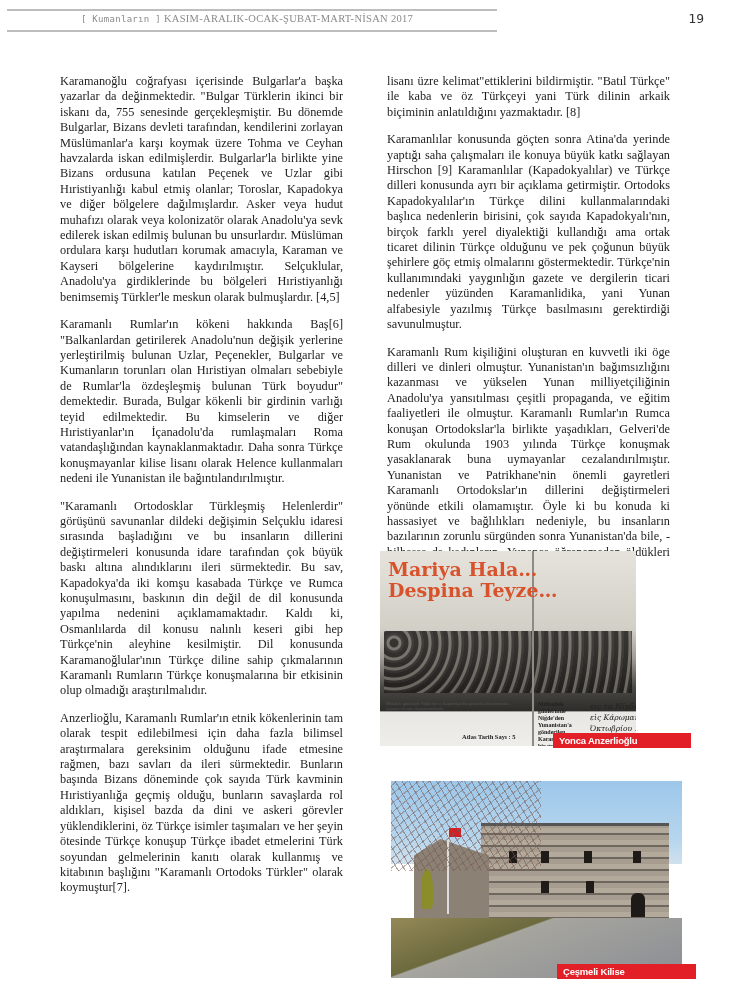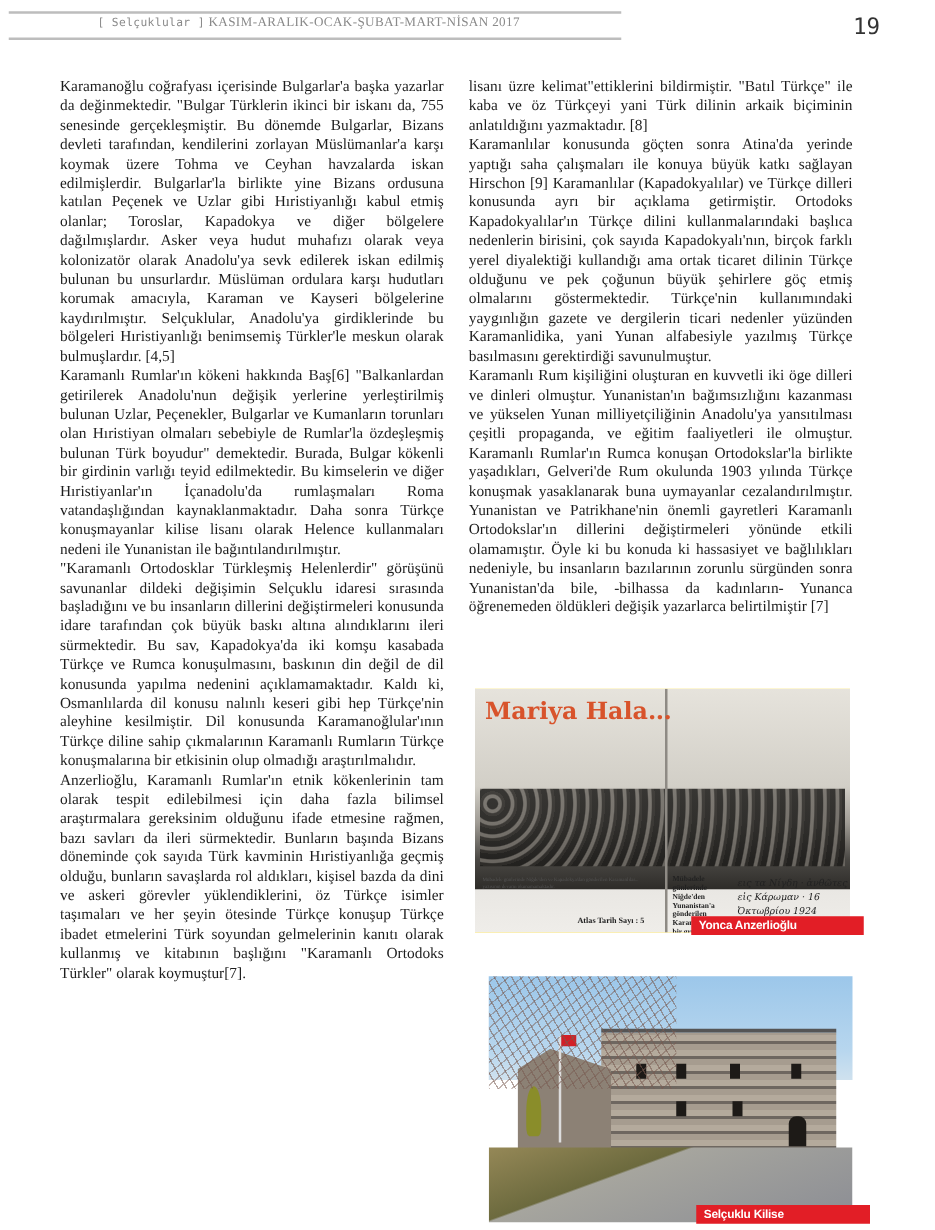--- a/index.html
+++ b/index.html
@@ -4,28 +4,28 @@
 <style>
   html, body { margin:0; padding:0; background:#ffffff; }
   body { width:748px; height:984px; position:relative; overflow:hidden; font-family:"Liberation Serif", serif; color:#1d1d1d; }
 
   .header-rule { position:absolute; left:7px; width:490px; height:2px; background:#bdbdbd; }
   .header-rule.top { top:9px; left:7px; width:490px; }
   .header-rule.bottom { top:30px; left:7px; width:490px; }
   .header { position:absolute; top:10px; left:7px; width:490px; height:20px; }
   .header-title { position:absolute; top:3px; left:0; width:480px; text-align:center; font-family:"Liberation Serif", serif; font-size:10.5px; color:#8a8a8a; letter-spacing:0.3px; }
   .header-title .brand { font-family:"DejaVu Sans Mono", monospace; font-size:9px; }
-  .page-number { position:absolute; top:1px; right:-207px; font-family:"DejaVu Sans Mono", monospace; font-size:18px; color:#333; }
+  .page-number { position:absolute; top:1px; right:-207px; font-family:"DejaVu Sans Mono", monospace; font-size:13px; color:#333; }
 
   .col { position:absolute; top:62px; width:307px; font-size:12.3px; line-height:15.4px; text-align:justify; }
   .col.left { left:48px; }
   .col.right { left:375px; }
-  .col p { margin:0; }
+  .col p { margin:12px; }
 
-  .clipping { position:absolute; left:380px; top:551px; width:300px; height:195px; background:#fde047; overflow:hidden; }
+  .clipping { position:absolute; left:380px; top:551px; width:256px; height:195px; background:#e5e5e5; overflow:hidden; }
   .clip-wall { position:absolute; inset:0; background:
       linear-gradient(180deg, #e6e3dc 0%, #d2cfc7 40%, #a09c95 55%, #4a4844 70%, #2e2c29 82%, #e9e7e3 82.5%, #efede9 100%); }
   .clip-crowd { position:absolute; left:4px; right:4px; top:80px; height:62px; background:
       repeating-radial-gradient(circle at 10px 12px, #1d1c1a 0 4px, #6f6b65 5px 7px, #2a2825 8px 10px); opacity:0.85; }
   .clip-fold { position:absolute; left:152px; top:0; width:2px; height:195px; background:#8e8a84; }
   .clip-headline { position:absolute; left:8px; top:8px; font-family:"DejaVu Serif", serif; font-weight:bold; color:#d8532b; font-size:19px; line-height:21px; }
   .clip-caption-left { position:absolute; left:6px; top:150px; width:140px; font-size:4px; line-height:5px; color:#555; }
   .clip-source { position:absolute; left:82px; top:182px; font-size:6.5px; font-weight:bold; color:#222; }
   .clip-caption-right { position:absolute; left:158px; top:150px; width:50px; font-size:6px; line-height:7px; font-weight:bold; color:#222; }
   .clip-handwriting { position:absolute; left:210px; top:150px; width:90px; font-family:"DejaVu Serif", serif; font-style:italic; font-size:7.5px; line-height:11px; color:#222; }
@@ -47,21 +47,21 @@
   .photo-flag { position:absolute; left:58px; top:47px; width:12px; height:9px; background:#d21f26; }
   .photo-cypress { position:absolute; left:30px; top:88px; width:12px; height:40px; background:#8a8d2a; border-radius:50% 50% 20% 20%; }
   .photo-caption { left:557px; top:964px; width:127px; height:15px; }
 </style>
 </head>
 <body>
 
 <div class="header-rule top"></div>
 <div class="header">
   <div class="header-title">
-    <span class="brand">[ Selçuklular ]</span>
+    <span class="brand">[ Kumanların ]</span>
     <span>KASIM-ARALIK-OCAK-ŞUBAT-MART-NİSAN 2017</span>
   </div>
   <div class="page-number">19</div>
 </div>
 <div class="header-rule bottom"></div>
 
 <div class="col left">
   <p>Karamanoğlu coğrafyası içerisinde Bulgarlar'a başka yazarlar da değinmektedir. "Bulgar Türklerin ikinci bir iskanı da, 755 senesinde gerçekleşmiştir. Bu dönemde Bulgarlar, Bizans devleti tarafından, kendilerini zorlayan Müslümanlar'a karşı koymak üzere Tohma ve Ceyhan havzalarda iskan edilmişlerdir. Bulgarlar'la birlikte yine Bizans ordusuna katılan Peçenek ve Uzlar gibi Hıristiyanlığı kabul etmiş olanlar; Toroslar, Kapadokya ve diğer bölgelere dağılmışlardır. Asker veya hudut muhafızı olarak veya kolonizatör olarak Anadolu'ya sevk edilerek iskan edilmiş bulunan bu unsurlardır. Müslüman ordulara karşı hudutları korumak amacıyla, Karaman ve Kayseri bölgelerine kaydırılmıştır. Selçuklular, Anadolu'ya girdiklerinde bu bölgeleri Hıristiyanlığı benimsemiş Türkler'le meskun olarak bulmuşlardır. [4,5]</p>
   <p>Karamanlı Rumlar'ın kökeni hakkında Baş[6] "Balkanlardan getirilerek Anadolu'nun değişik yerlerine yerleştirilmiş bulunan Uzlar, Peçenekler, Bulgarlar ve Kumanların torunları olan Hıristiyan olmaları sebebiyle de Rumlar'la özdeşleşmiş bulunan Türk boyudur" demektedir. Burada, Bulgar kökenli bir girdinin varlığı teyid edilmektedir. Bu kimselerin ve diğer Hıristiyanlar'ın İçanadolu'da rumlaşmaları Roma vatandaşlığından kaynaklanmaktadır. Daha sonra Türkçe konuşmayanlar kilise lisanı olarak Helence kullanmaları nedeni ile Yunanistan ile bağıntılandırılmıştır.</p>
   <p>"Karamanlı Ortodosklar Türkleşmiş Helenlerdir" görüşünü savunanlar dildeki değişimin Selçuklu idaresi sırasında başladığını ve bu insanların dillerini değiştirmeleri konusunda idare tarafından çok büyük baskı altına alındıklarını ileri sürmektedir. Bu sav, Kapadokya'da iki komşu kasabada Türkçe ve  Rumca konuşulmasını, baskının din değil de dil konusunda yapılma nedenini açıklamamaktadır. Kaldı ki, Osmanlılarda dil konusu nalınlı keseri gibi hep Türkçe'nin aleyhine kesilmiştir. Dil konusunda Karamanoğlular'ının Türkçe diline sahip çıkmalarının Karamanlı Rumların Türkçe konuşmalarına bir etkisinin olup olmadığı araştırılmalıdır.</p>
@@ -73,20 +73,21 @@
   <p>Karamanlılar konusunda göçten sonra Atina'da yerinde yaptığı saha çalışmaları ile konuya büyük katkı sağlayan Hirschon [9] Karamanlılar (Kapadokyalılar) ve Türkçe dilleri konusunda ayrı bir açıklama getirmiştir. Ortodoks Kapadokyalılar'ın Türkçe dilini kullanmalarındaki başlıca nedenlerin birisini, çok sayıda Kapadokyalı'nın, birçok farklı yerel diyalektiği kullandığı ama ortak ticaret dilinin Türkçe olduğunu ve pek çoğunun büyük şehirlere göç etmiş olmalarını göstermektedir. Türkçe'nin kullanımındaki yaygınlığın gazete ve dergilerin ticari nedenler yüzünden Karamanlidika, yani Yunan alfabesiyle yazılmış Türkçe basılmasını gerektirdiği savunulmuştur.</p>
   <p>Karamanlı Rum kişiliğini oluşturan en kuvvetli iki öge dilleri ve dinleri olmuştur. Yunanistan'ın bağımsızlığını kazanması ve yükselen Yunan milliyetçiliğinin Anadolu'ya yansıtılması çeşitli propaganda, ve eğitim faaliyetleri ile olmuştur. Karamanlı Rumlar'ın Rumca konuşan Ortodokslar'la birlikte yaşadıkları, Gelveri'de Rum okulunda 1903 yılında Türkçe konuşmak yasaklanarak buna uymayanlar cezalandırılmıştır. Yunanistan ve Patrikhane'nin önemli gayretleri Karamanlı Ortodokslar'ın dillerini değiştirmeleri yönünde etkili olamamıştır. Öyle ki bu konuda ki hassasiyet ve bağlılıkları nedeniyle, bu insanların bazılarının  zorunlu sürgünden sonra Yunanistan'da bile, -bilhassa da kadınların- Yunanca öğrenemeden öldükleri değişik yazarlarca belirtilmiştir [7]</p>
 </div>
 
 <div class="clipping">
   <div class="clip-wall"></div>
   <div class="clip-crowd"></div>
   <div class="clip-fold"></div>
   <div class="clip-headline">
     <div>Mariya Hala…</div>
+    <div>Despina Teyze…</div>
   </div>
   <div class="clip-caption-left">Mübadele günlerinde Niğde'den ve Kapadokya'dan gönderilen Karamanlılar... yazısının devamı okunamamaktadır.</div>
   <div class="clip-source">Atlas Tarih Sayı : 5</div>
   <div class="clip-caption-right">Mübadele günlerinde Niğde'den Yunanistan'a gönderilen Karamanlılardan bir grup.</div>
   <div class="clip-handwriting">εις τα Νίγδη · ἀνθῶτες εἰς Κάρωμαν · 16 Ὀκτωβρίου 1924</div>
 </div>
 <div class="red-label clip-credit">Yonca Anzerlioğlu kitabından alıntıdır</div>
 
 <div class="photo">
   <div class="photo-building"></div>
@@ -97,13 +98,13 @@
   <div class="photo-window" style="left:242px;top:70px;"></div>
   <div class="photo-window" style="left:150px;top:100px;"></div>
   <div class="photo-window" style="left:195px;top:100px;"></div>
   <div class="photo-door" style="left:240px;top:112px;"></div>
   <div class="photo-ground"></div>
   <div class="photo-cypress"></div>
   <div class="photo-pole"></div>
   <div class="photo-flag"></div>
   <div class="photo-tree"></div>
 </div>
-<div class="red-label photo-caption">Selçuklu Kilise</div>
+<div class="red-label photo-caption">Çeşmeli Kilise</div>
 
 </body></html>

